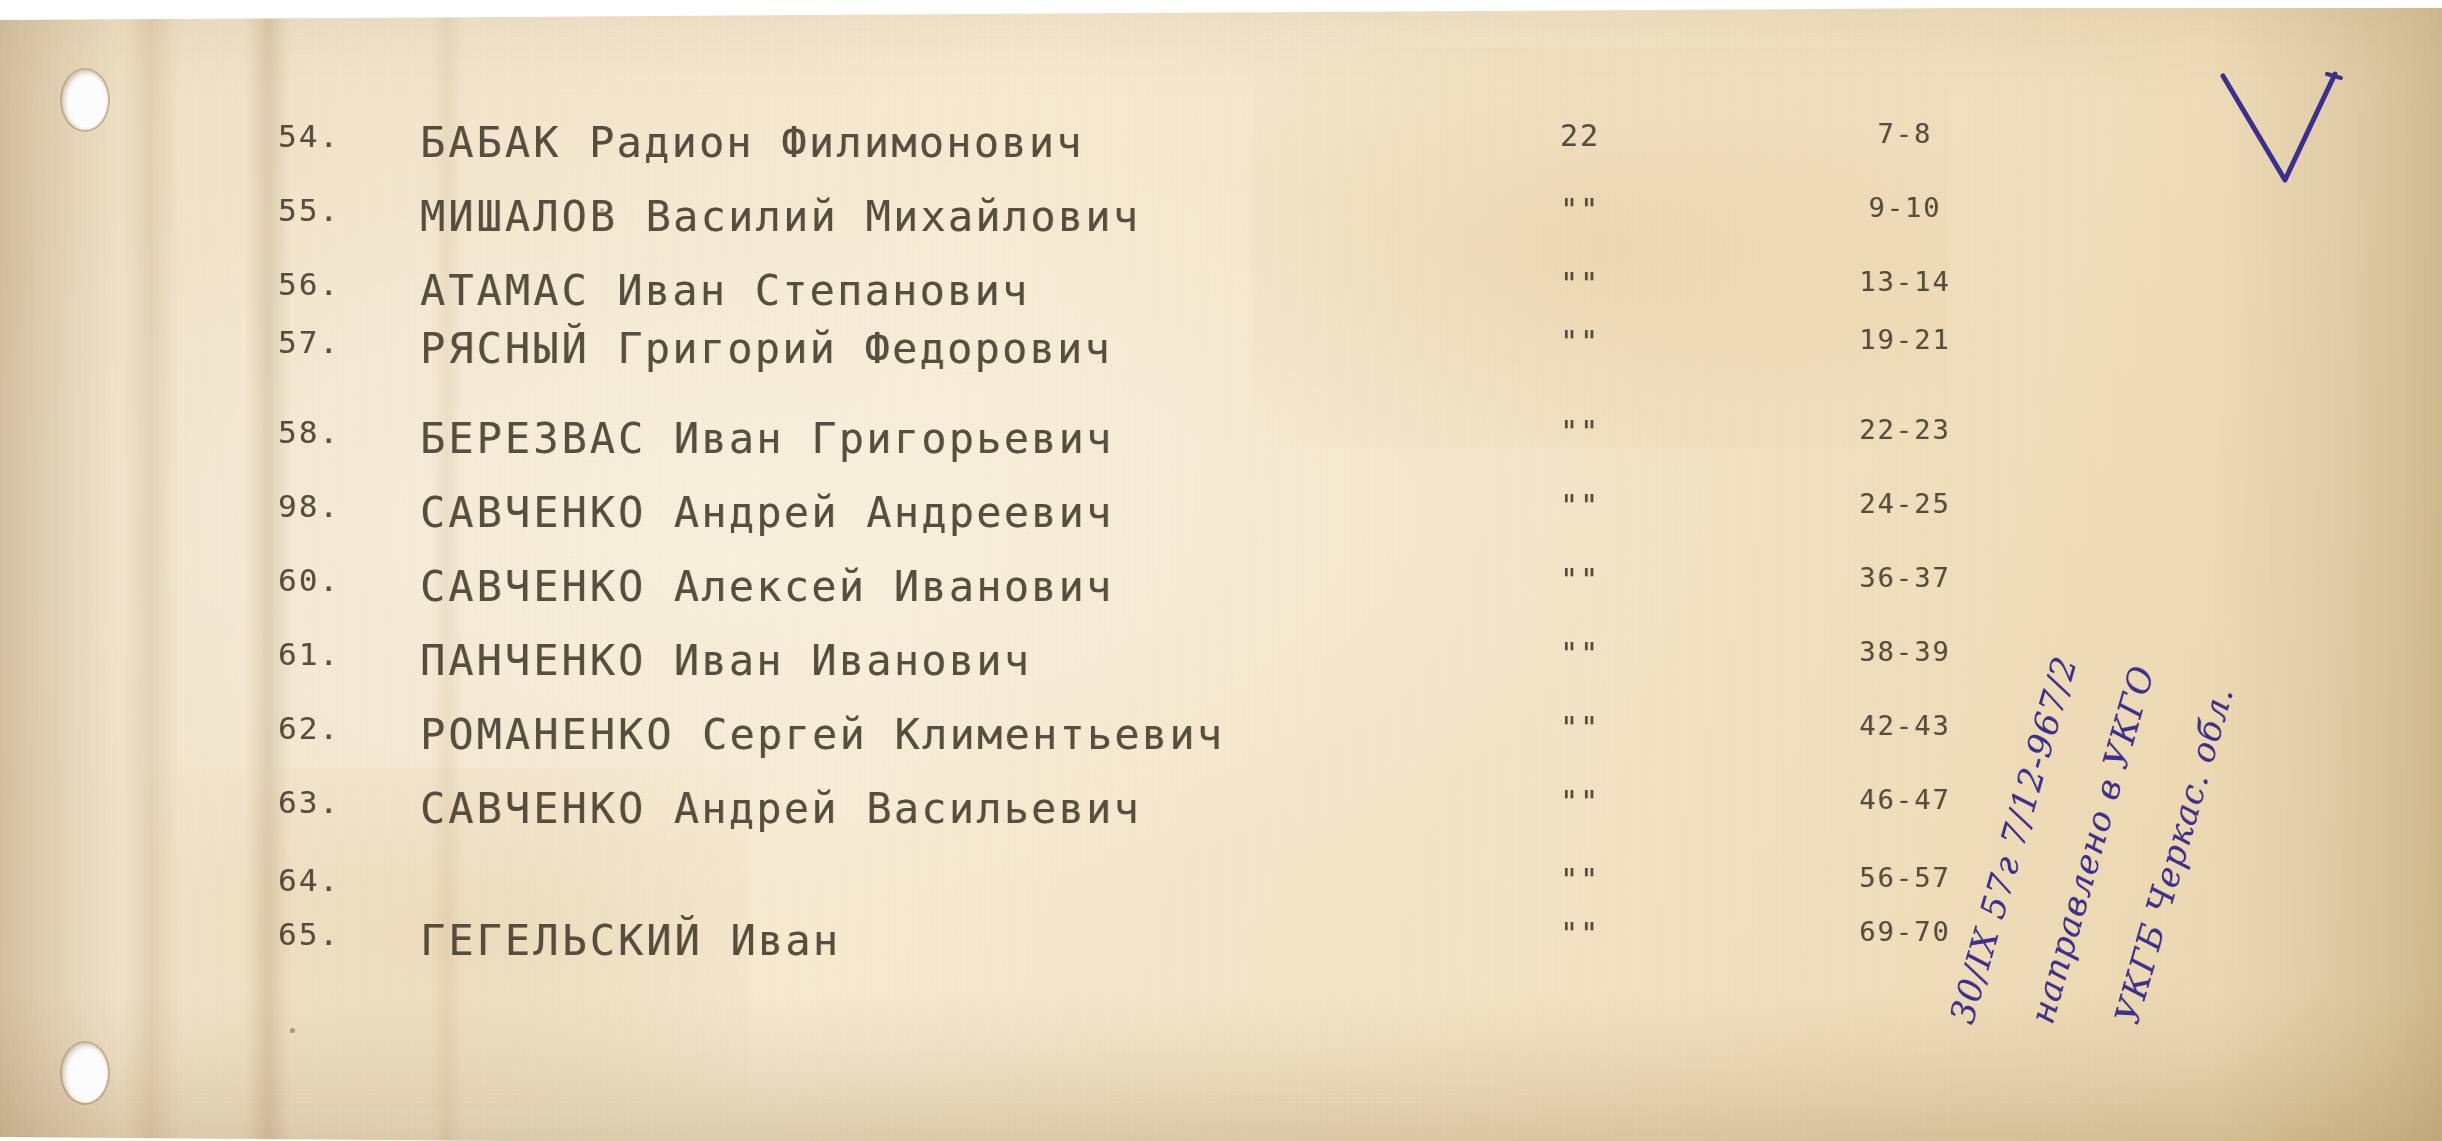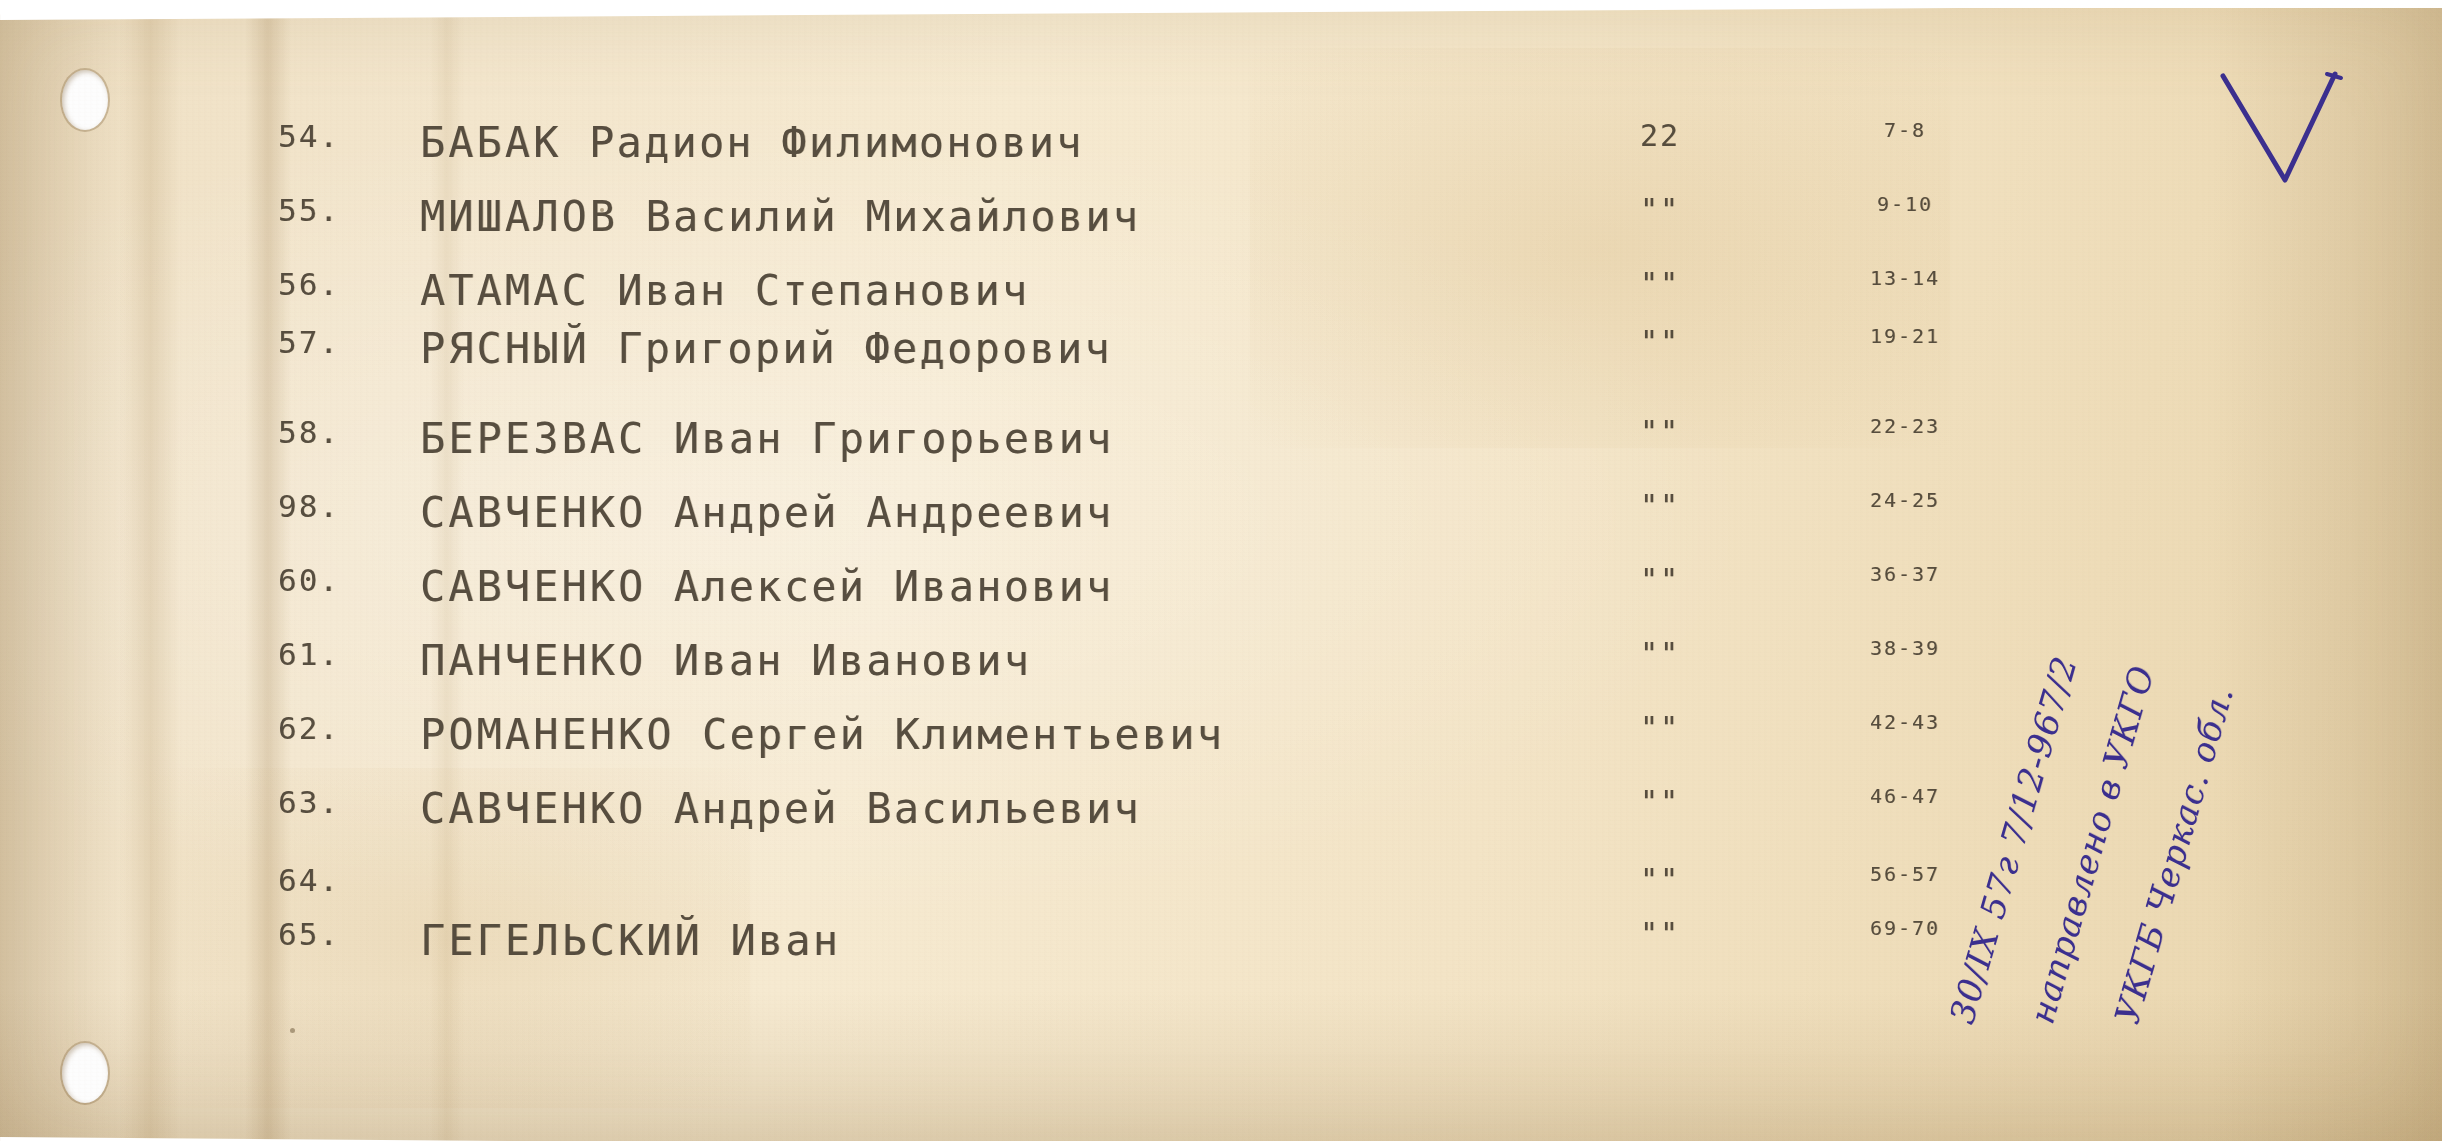--- a/index.html
+++ b/index.html
@@ -128,30 +128,30 @@
     left: 420px;
     font-size: 42px;
     letter-spacing: 2.2px;
     text-transform: none;
   }
   .row .name .surname { letter-spacing: 3px; }
   .row .mid {
     position: absolute;
     left: 1560px;
     width: 120px;
-    text-align: right;
+    text-align: left;
     font-size: 30px;
     letter-spacing: 2px;
   }
   .row .pages {
     position: absolute;
     left: 1790px;
     width: 230px;
     text-align: center;
-    font-size: 20px;
+    font-size: 27px;
     letter-spacing: 2px;
   }
 
   
   .typed {
     text-shadow: 0.6px 0.4px 0 rgba(90,74,50,0.35);
     opacity: 0.92;
   }
 
   

